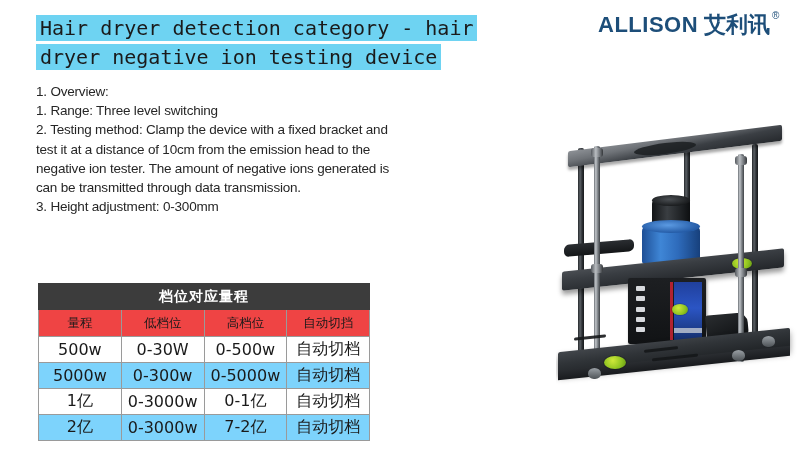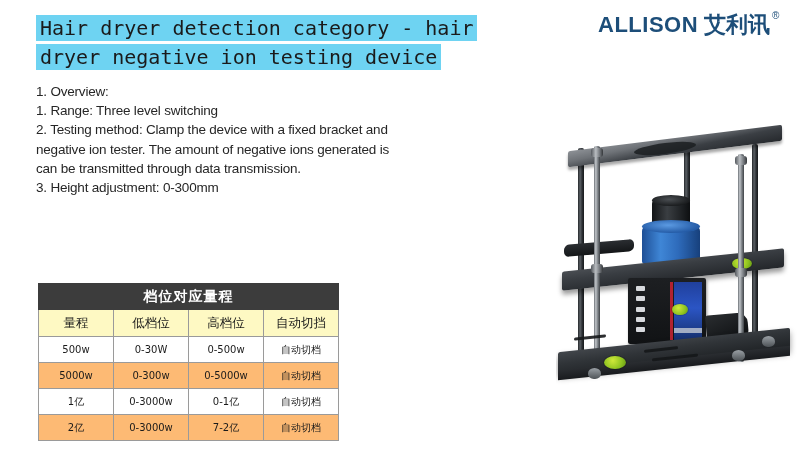--- a/index.html
+++ b/index.html
@@ -58,45 +58,45 @@
     font-size:13.5px;
     line-height:19.2px;
     color:#262626;
     letter-spacing:-0.2px;
   }
   .body-text p{margin:0;}
 
   
   .spec-table{
     position:absolute;left:38px;top:283px;
-    width:301px;
+    width:332px;
     border-collapse:collapse;
     font-family:"DejaVu Sans", sans-serif;
     table-layout:fixed;
   }
   .spec-table .tbl-title{
     background:#3c3c3c;color:#ffffff;
     font-weight:bold;font-size:14px;
     text-align:center;height:23px;
     letter-spacing:1px;
     border:1px solid #3c3c3c;
   }
   .spec-table th.col-head{
-    background:#fef9c3;color:#1a1a1a;
+    background:#ef4444;color:#1a1a1a;
     font-weight:normal;font-size:12.5px;
     text-align:center;height:24px;
     border:1px solid #9a9a9a;
   }
   .spec-table td{
-    text-align:center;font-size:10px;color:#1a1a1a;
+    text-align:center;font-size:16px;color:#1a1a1a;
     height:23px;
     border:1px solid #9a9a9a;
   }
   .spec-table tr.row-odd td{background:#ffffff;}
-  .spec-table tr.row-even td{background:#fdba74;}
+  .spec-table tr.row-even td{background:#7dd3fc;}
 
   
   .product{
     position:absolute;left:556px;top:118px;
     width:244px;height:300px;
     overflow:hidden;
   }
   .prod-inner{position:absolute;inset:0;}
 
   
@@ -237,20 +237,21 @@
 
   <div class="title-wrap">
     <span class="title-line">Hair dryer detection category - hair</span><br>
     <span class="title-line">dryer negative ion testing device</span>
   </div>
 
   <div class="body-text">
     <p>1. Overview:</p>
     <p>1. Range: Three level switching</p>
     <p>2. Testing method: Clamp the device with a fixed bracket and</p>
+    <p>test it at a distance of 10cm from the emission head to the</p>
     <p>negative ion tester. The amount of negative ions generated is</p>
     <p>can be transmitted through data transmission.</p>
     <p>3. Height adjustment: 0-300mm</p>
   </div>
 
   <table class="spec-table">
     <tbody>
         <tr>
       <td class="tbl-title" colspan="4">档位对应量程</td>
     </tr>

